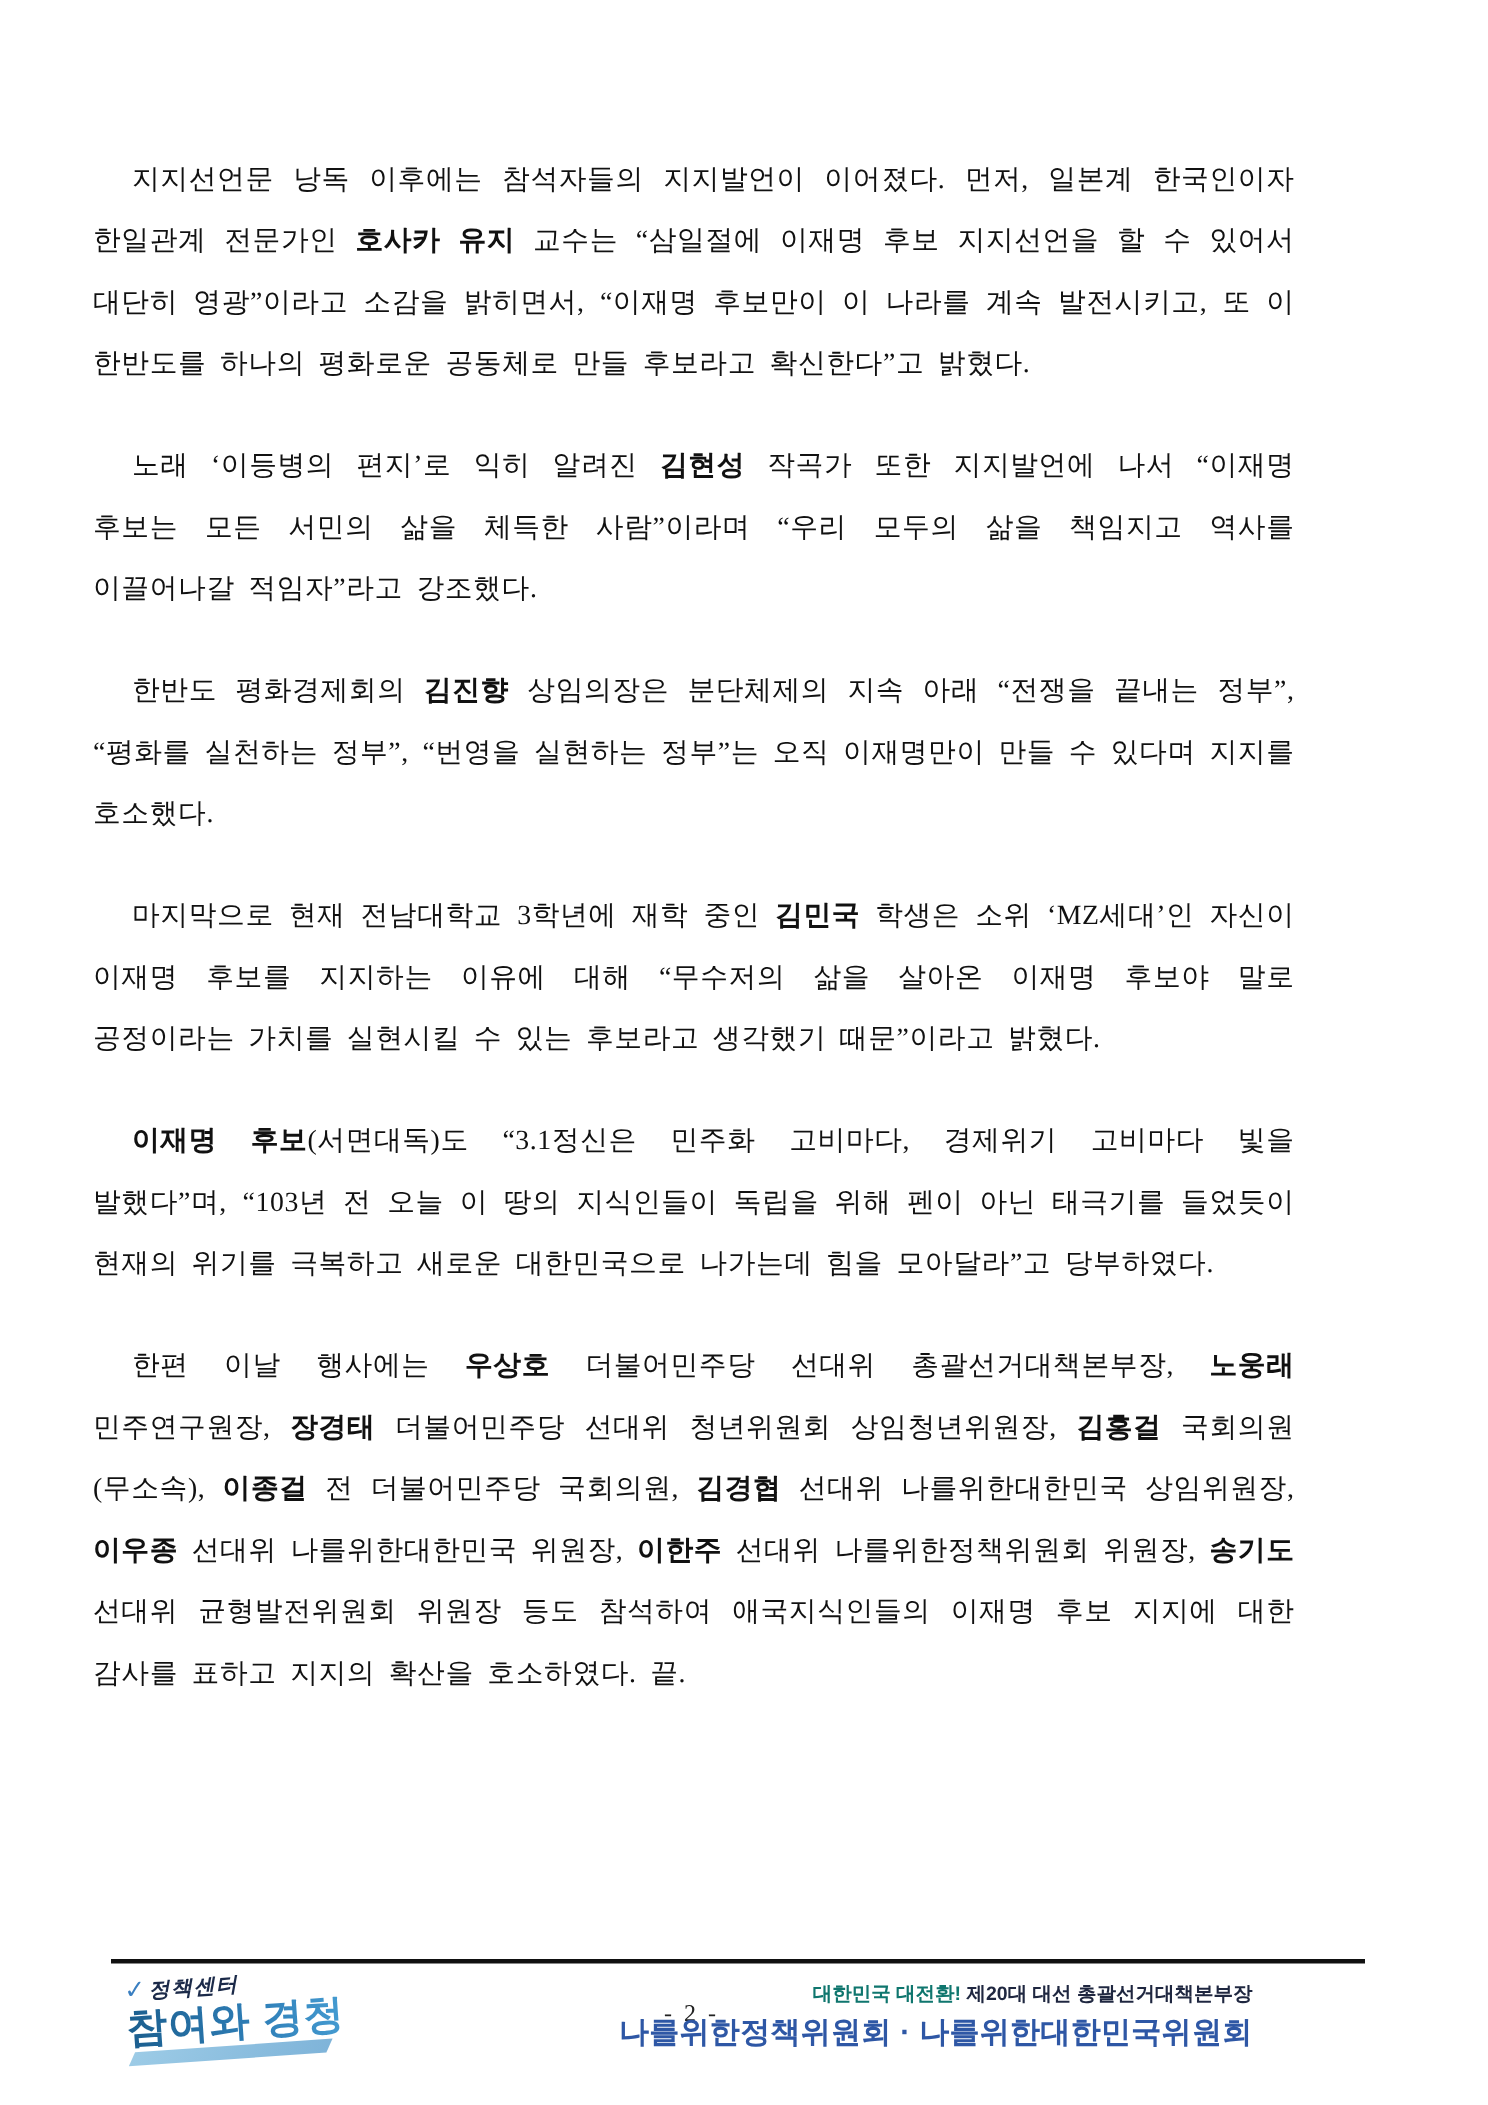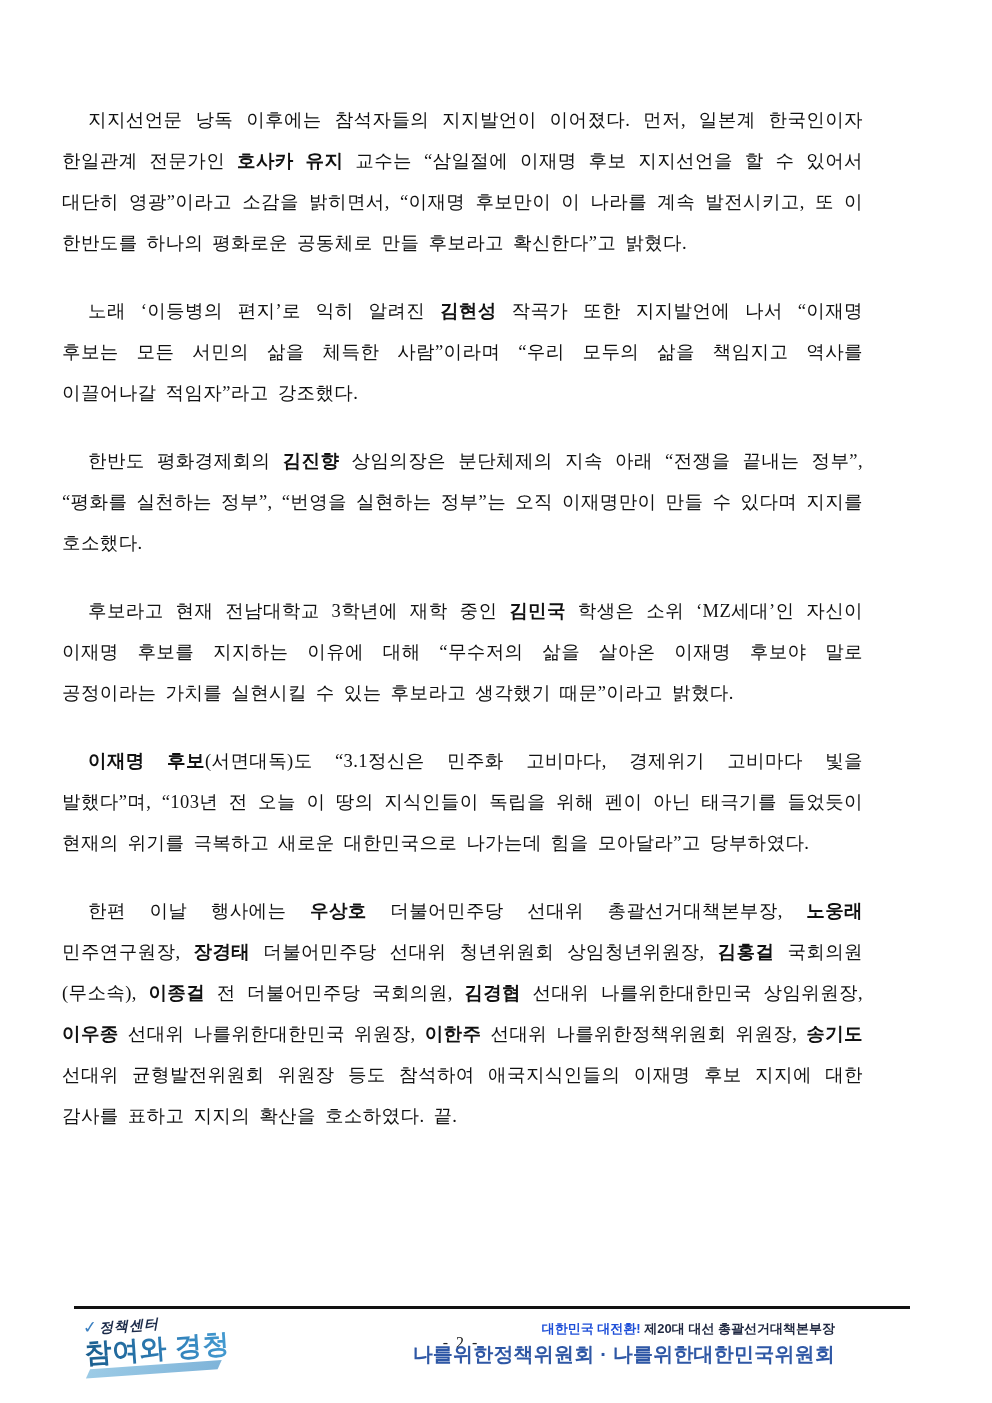--- a/index.html
+++ b/index.html
@@ -90,38 +90,38 @@
     font-family:"Liberation Sans","DejaVu Sans",sans-serif;
     white-space:nowrap;
   }
   .committee .line1 {
     font-size:13px;
     font-weight:bold;
     color:#1f2740;
     letter-spacing:0;
     margin-bottom:3px;
   }
-  .committee .line1 .hl { color:#1d4ed8; }
+  .committee .line1 .hl { color:#0f766e; }
   .committee .line2 {
     font-size:20px;
     font-weight:900;
     color:#2e57a5;
     letter-spacing:0.2px;
   }
 </style>
 </head>
 <body>
 
 <div class="page">
 
   <main class="body-text">
     <p class="para"><span>지지선언문 낭독 이후에는 참석자들의 지지발언이 이어졌다. 먼저, 일본계 한국인이자 한일관계 전문가인 </span><b>호사카 유지</b><span> 교수는 “삼일절에 이재명 후보 지지선언을 할 수 있어서 대단히 영광”이라고 소감을 밝히면서, “이재명 후보만이 이 나라를 계속 발전시키고, 또 이 한반도를 하나의 평화로운 공동체로 만들 후보라고 확신한다”고 밝혔다.</span></p>
     <p class="para"><span>노래 ‘이등병의 편지’로 익히 알려진 </span><b>김현성</b><span> 작곡가 또한 지지발언에 나서 “이재명 후보는 모든 서민의 삶을 체득한 사람”이라며 “우리 모두의 삶을 책임지고 역사를 이끌어나갈 적임자”라고 강조했다.</span></p>
     <p class="para"><span>한반도 평화경제회의 </span><b>김진향</b><span> 상임의장은 분단체제의 지속 아래 “전쟁을 끝내는 정부”, “평화를 실천하는 정부”, “번영을 실현하는 정부”는 오직 이재명만이 만들 수 있다며 지지를 호소했다.</span></p>
-    <p class="para"><span>후보라고 현재 전남대학교 3학년에 재학 중인 </span><b>김민국</b><span> 학생은 소위 ‘MZ세대’인 자신이 이재명 후보를 지지하는 이유에 대해 “무수저의 삶을 살아온 이재명 후보야 말로 공정이라는 가치를 실현시킬 수 있는 후보라고 생각했기 때문”이라고 밝혔다.</span></p>
+    <p class="para"><span>마지막으로 현재 전남대학교 3학년에 재학 중인 </span><b>김민국</b><span> 학생은 소위 ‘MZ세대’인 자신이 이재명 후보를 지지하는 이유에 대해 “무수저의 삶을 살아온 이재명 후보야 말로 공정이라는 가치를 실현시킬 수 있는 후보라고 생각했기 때문”이라고 밝혔다.</span></p>
     <p class="para"><b>이재명 후보</b><span>(서면대독)도 “3.1정신은 민주화 고비마다, 경제위기 고비마다 빛을 발했다”며, “103년 전 오늘 이 땅의 지식인들이 독립을 위해 펜이 아닌 태극기를 들었듯이 현재의 위기를 극복하고 새로운 대한민국으로 나가는데 힘을 모아달라”고 당부하였다.</span></p>
     <p class="para"><span>한편 이날 행사에는 </span><b>우상호</b><span> 더불어민주당 선대위 총괄선거대책본부장, </span><b>노웅래</b><span> 민주연구원장, </span><b>장경태</b><span> 더불어민주당 선대위 청년위원회 상임청년위원장, </span><b>김홍걸</b><span> 국회의원(무소속), </span><b>이종걸</b><span> 전 더불어민주당 국회의원, </span><b>김경협</b><span> 선대위 나를위한대한민국 상임위원장, </span><b>이우종</b><span> 선대위 나를위한대한민국 위원장, </span><b>이한주</b><span> 선대위 나를위한정책위원회 위원장, </span><b>송기도</b><span> 선대위 균형발전위원회 위원장 등도 참석하여 애국지식인들의 이재명 후보 지지에 대한 감사를 표하고 지지의 확산을 호소하였다.  끝.</span></p>
   </main>
 
   <div class="footer-rule"></div>
 
   <div class="logo">
     <div class="logo-top">
       <span class="check">✓</span><span>정책센터</span>
     </div>

